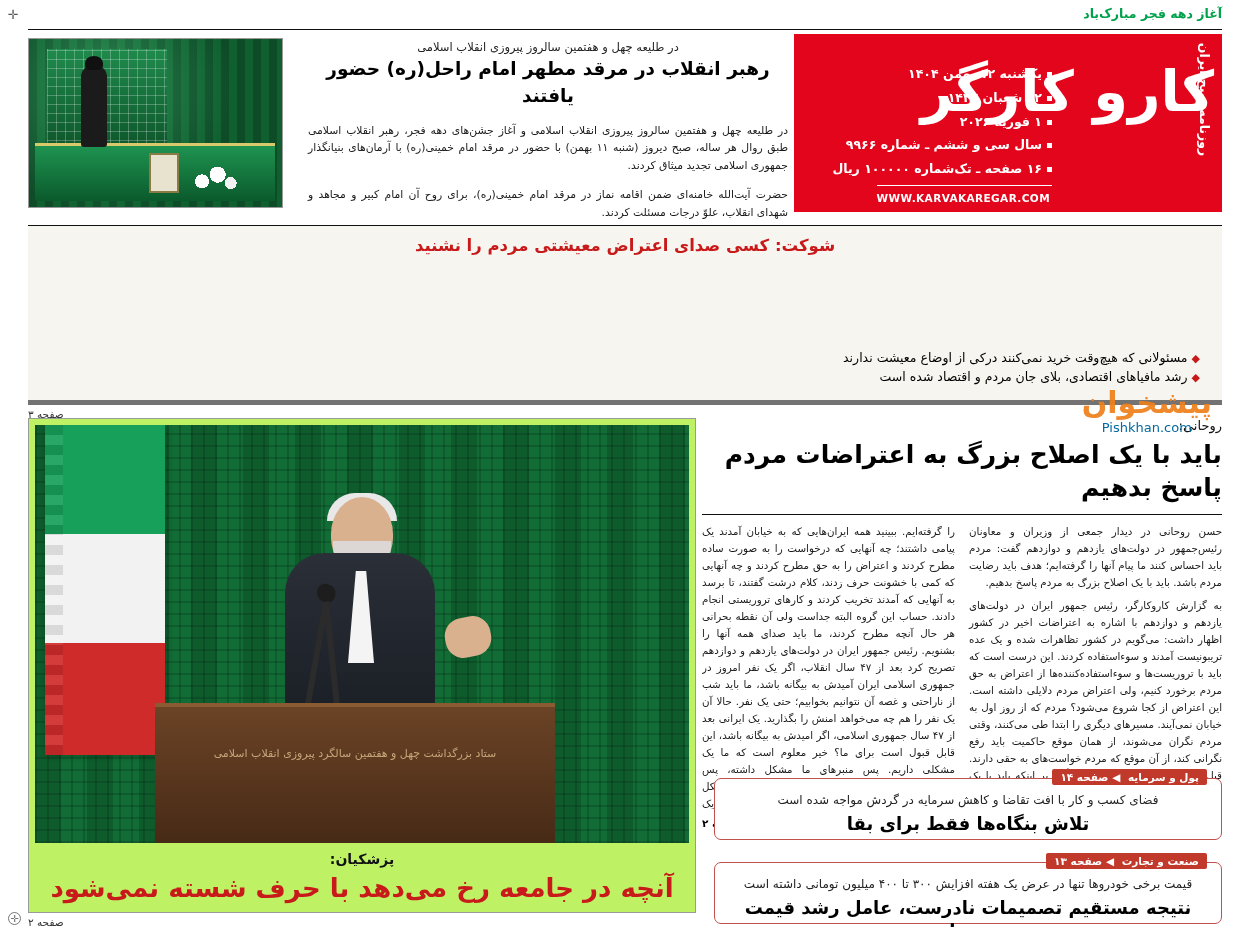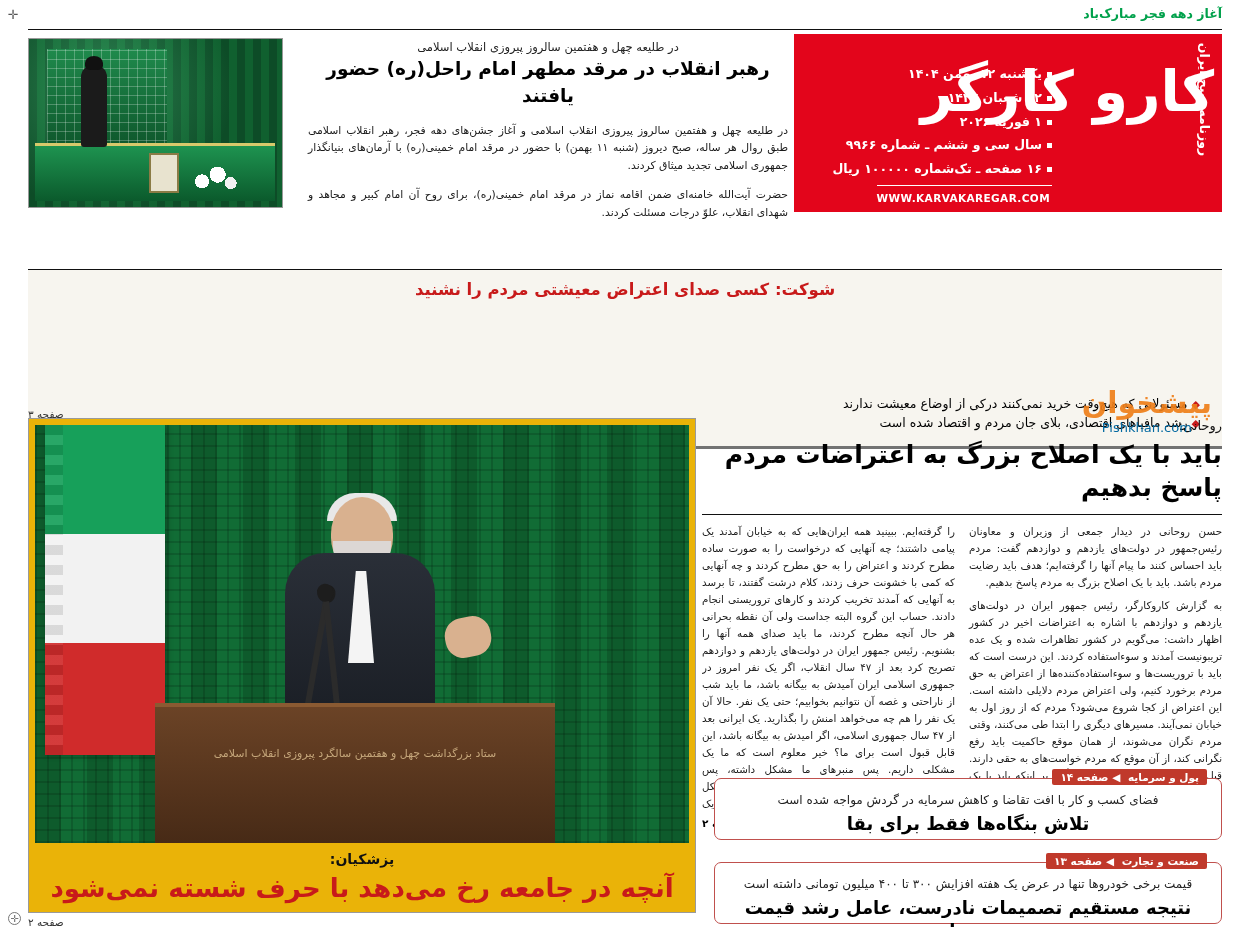--- a/index.html
+++ b/index.html
@@ -236,23 +236,22 @@
   .top-body p { margin: 12px 0 5px; }
 
   
   .lead-band {
     position: absolute;
     top: 225px;
     left: 28px;
     right: 28px;
     height: 180px;
     border-top: 1px solid #111;
-    border-bottom: 3px solid #737373;
+    border-bottom: 5px solid #737373;
     background: #f7f5ef;
-    margin-top: 44px;
   }
   .lead-overline {
     margin-top: 10px;
     text-align: center;
     font-size: 16.5px;
     font-weight: bold;
     color: #c81a1a;
     direction: rtl;
   }
   .lead-title {
@@ -319,21 +318,21 @@
   }
 
   
   .photo-card {
     position: absolute;
     left: 28px;
     top: 418px;
     width: 668px;
     height: 495px;
     border: 1px solid #9a9a9a;
-    background: #eab308;
+    background: #bef264;
     overflow: hidden;
   }
   .photo-stage {
     position: absolute;
     left: 6px; top: 6px; right: 6px;
     height: 418px;
     overflow: hidden;
     background: #0c4e27;
   }
   .bg-panels {

